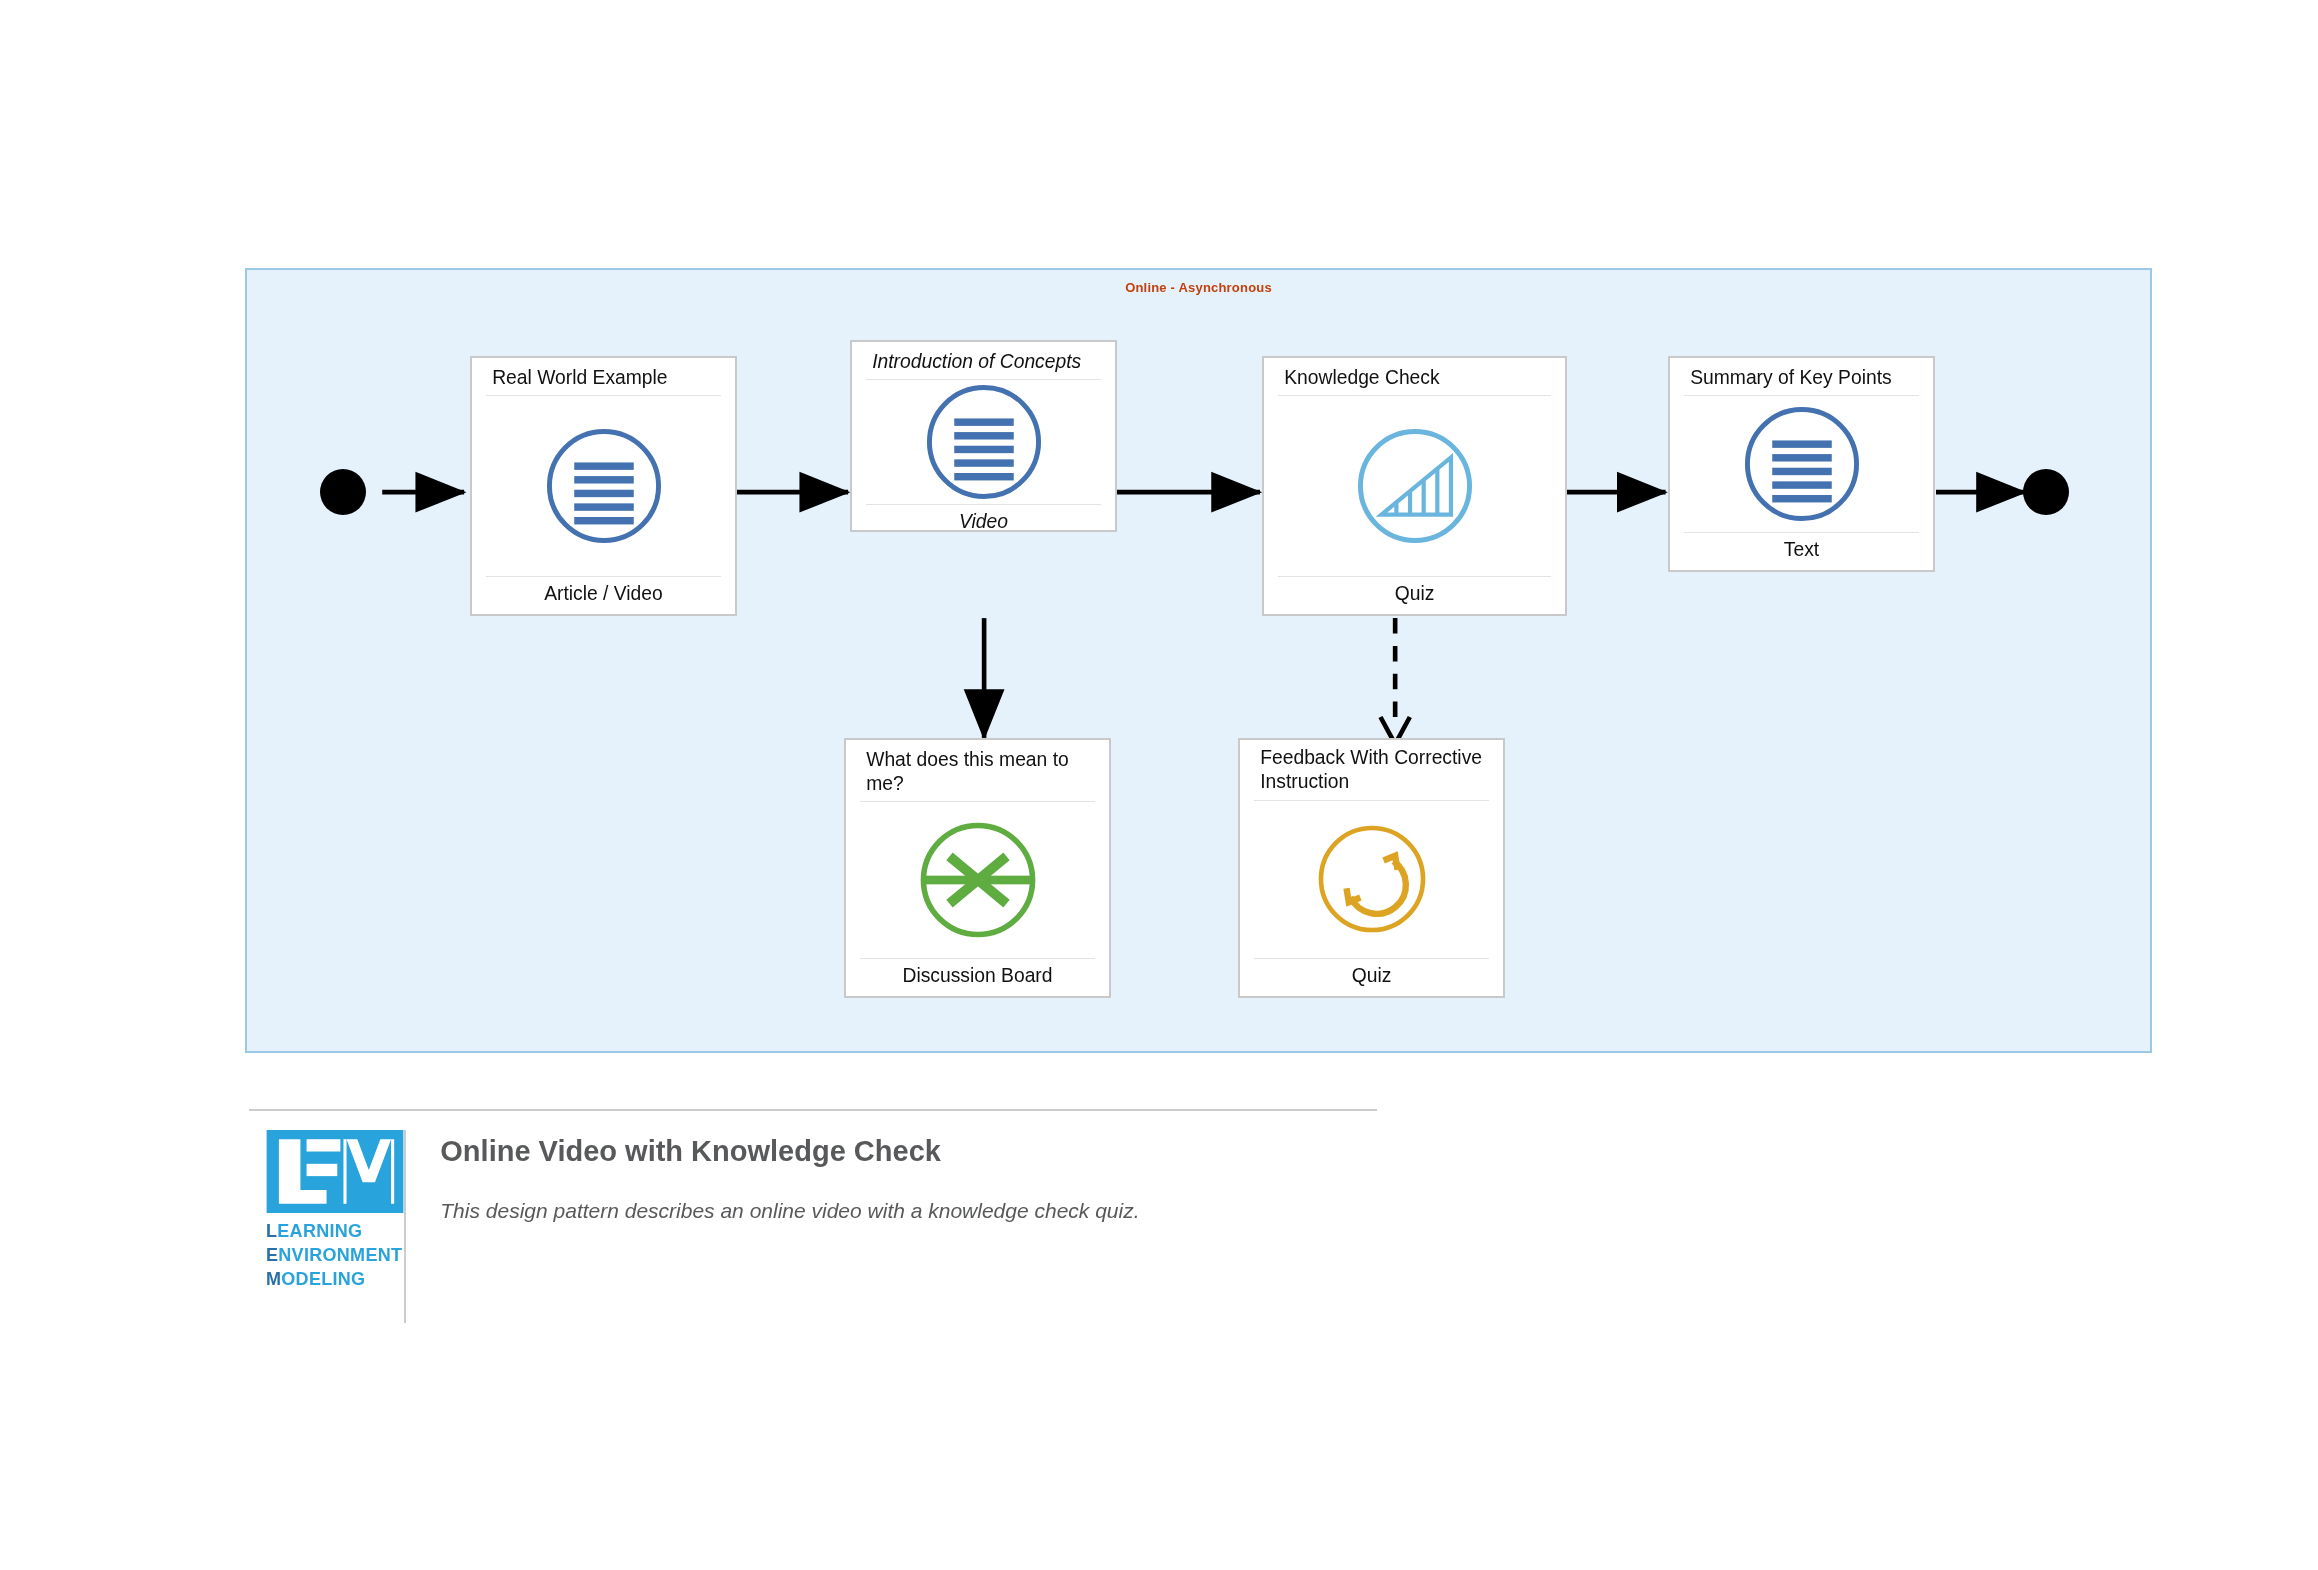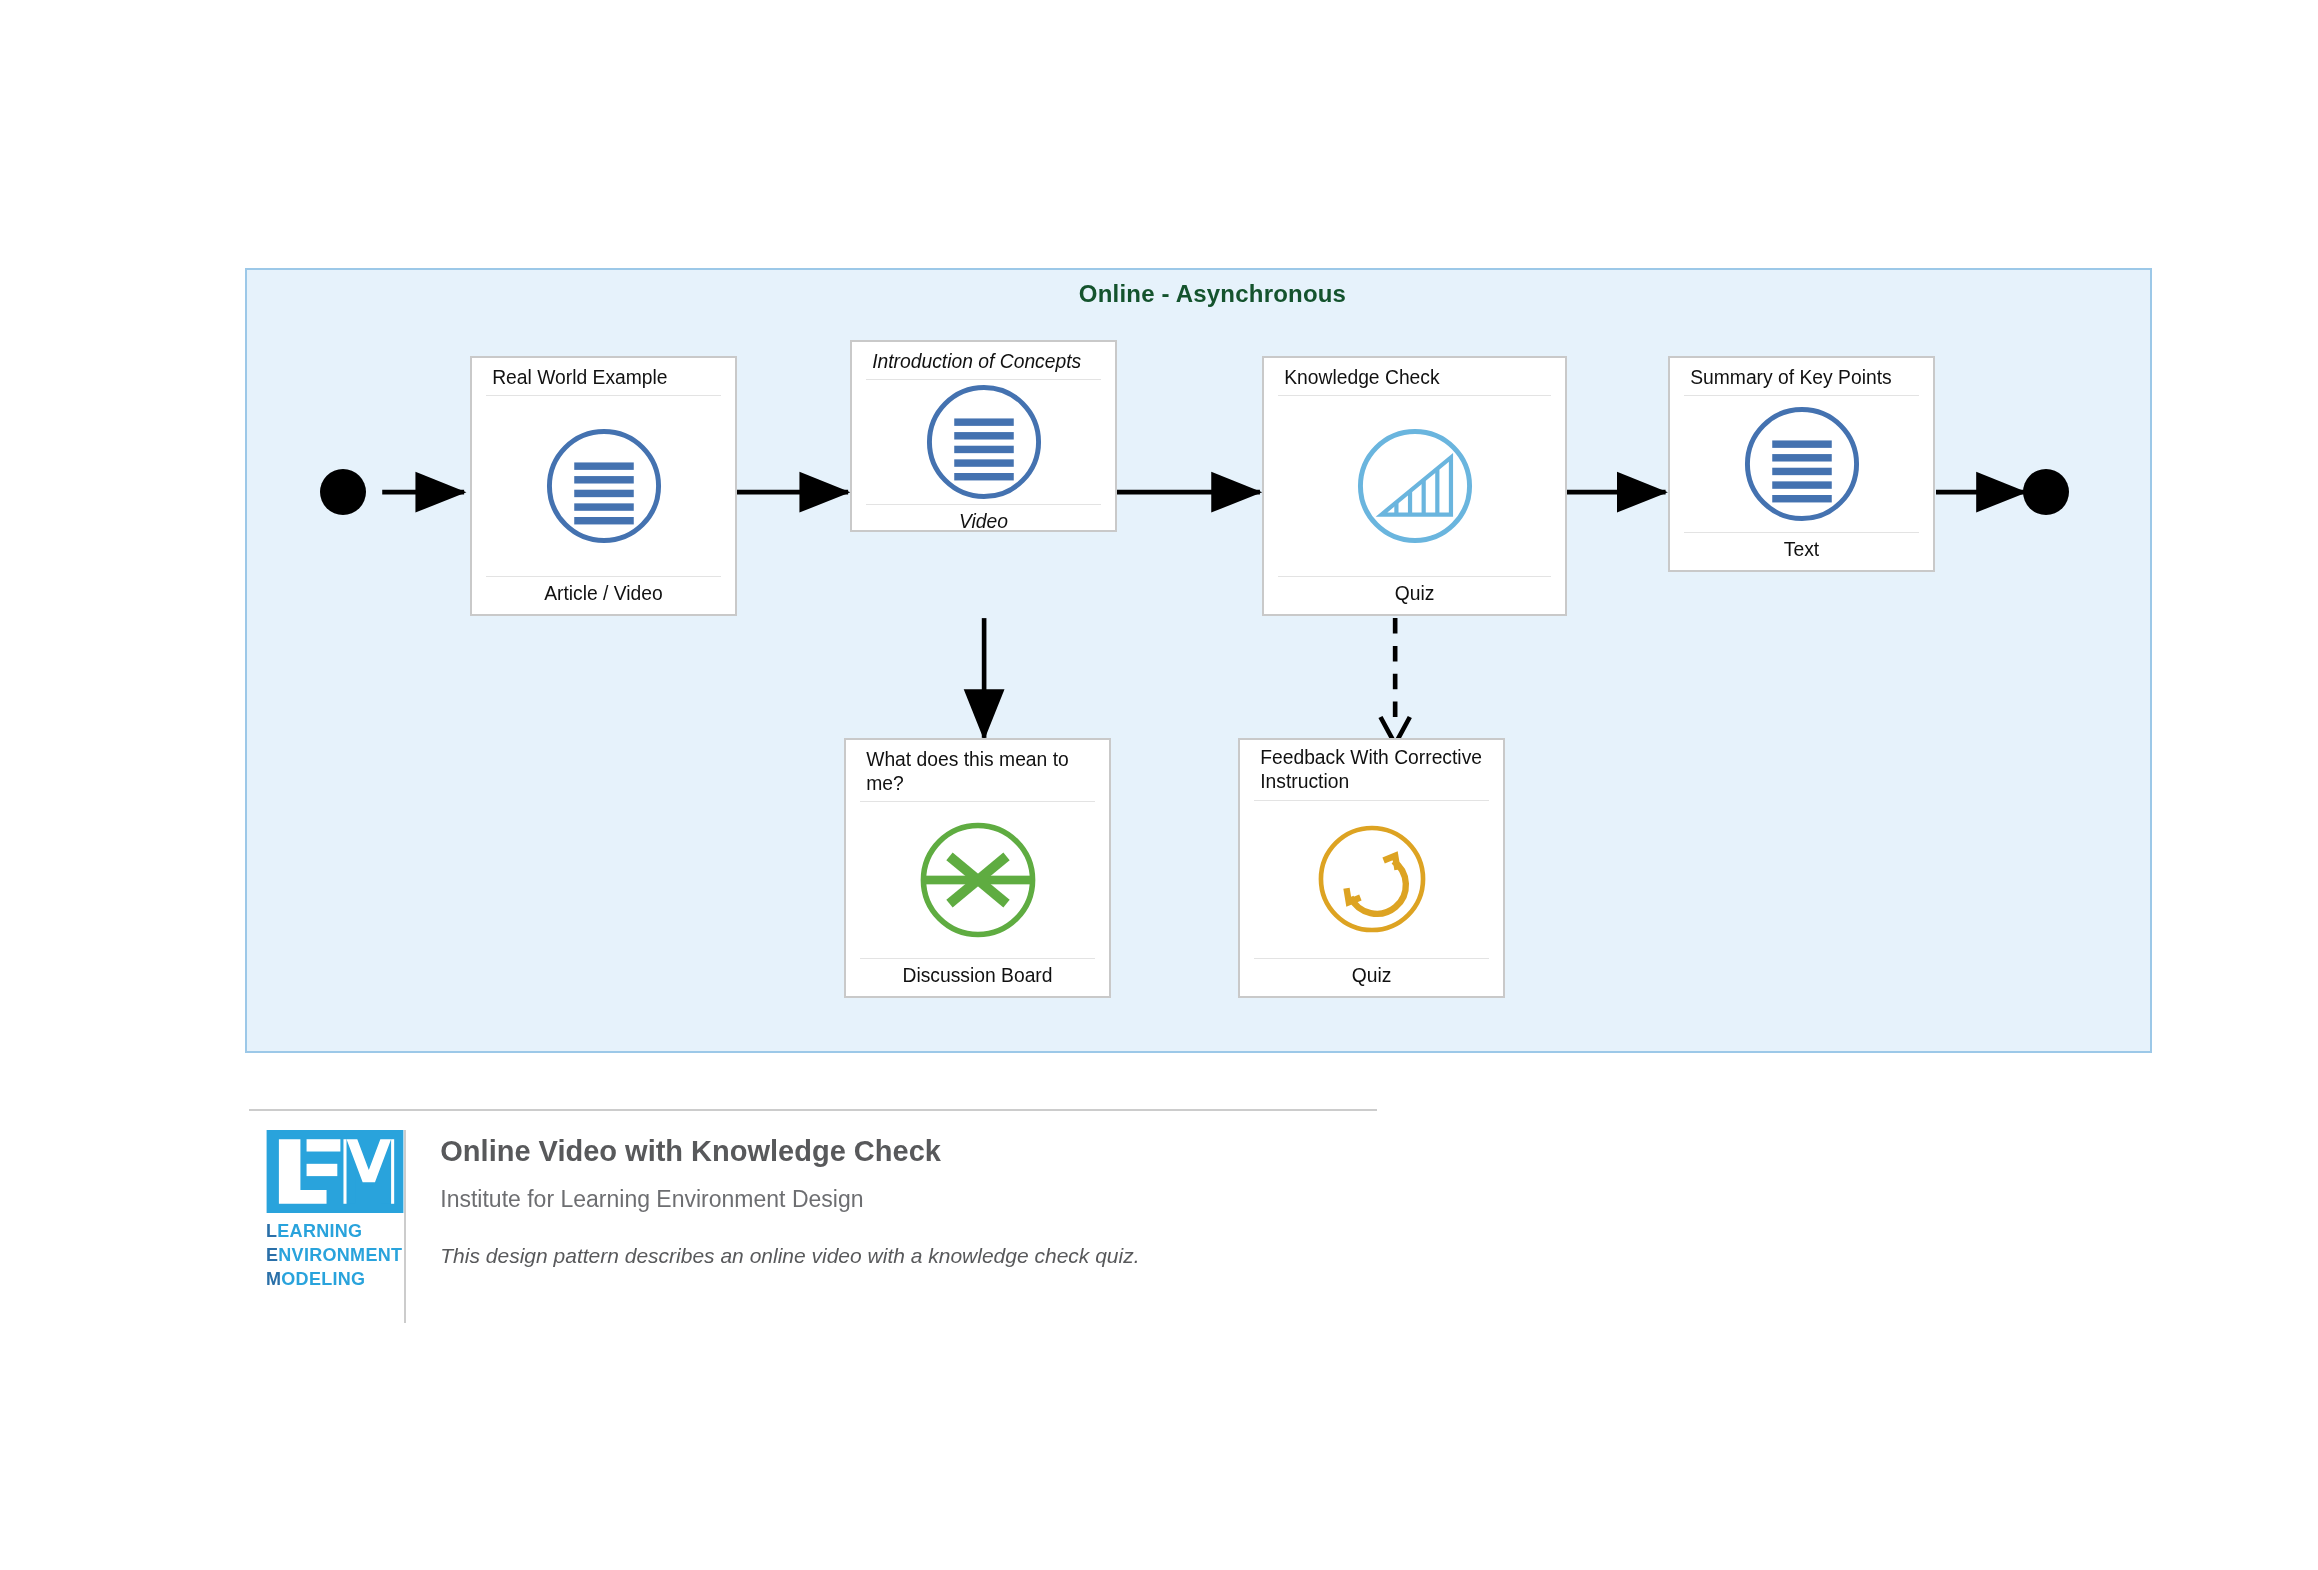--- a/index.html
+++ b/index.html
@@ -32,25 +32,24 @@
     background: #e6f2fb;
     border: 2.3px solid #9cc8e8;
     box-sizing: border-box;
   }
   .swimlane-title {
     position: absolute;
     left: 0;
     top: 10px;
     width: 100%;
     text-align: center;
-    font-size: 24px;
+    font-size: 13px;
     font-weight: bold;
-    color: #14532d;
+    color: #c2410c;
     letter-spacing: 0.2px;
-    padding-left: 14px;
   }
 
   
   .node-card {
     position: absolute;
     background: #ffffff;
     border: 2.3px solid #c9c9c9;
     box-sizing: border-box;
     display: flex;
     flex-direction: column;
@@ -348,19 +347,18 @@
         <div class="logo-word">
           <span class="lead">M</span><span>ODELING</span>
         </div>
       </div>
     </div>
 
     <div class="footer-divider"></div>
 
     <div class="footer-text">
       <div class="footer-title">Online Video with Knowledge Check</div>
-      <div class="footer-subtitle">Institute for Learning Environment Design</div>
       <div class="footer-desc">This design pattern describes an online video with a knowledge check quiz.</div>
     </div>
 
   </div>
 </div>
 
 
 </body></html>

